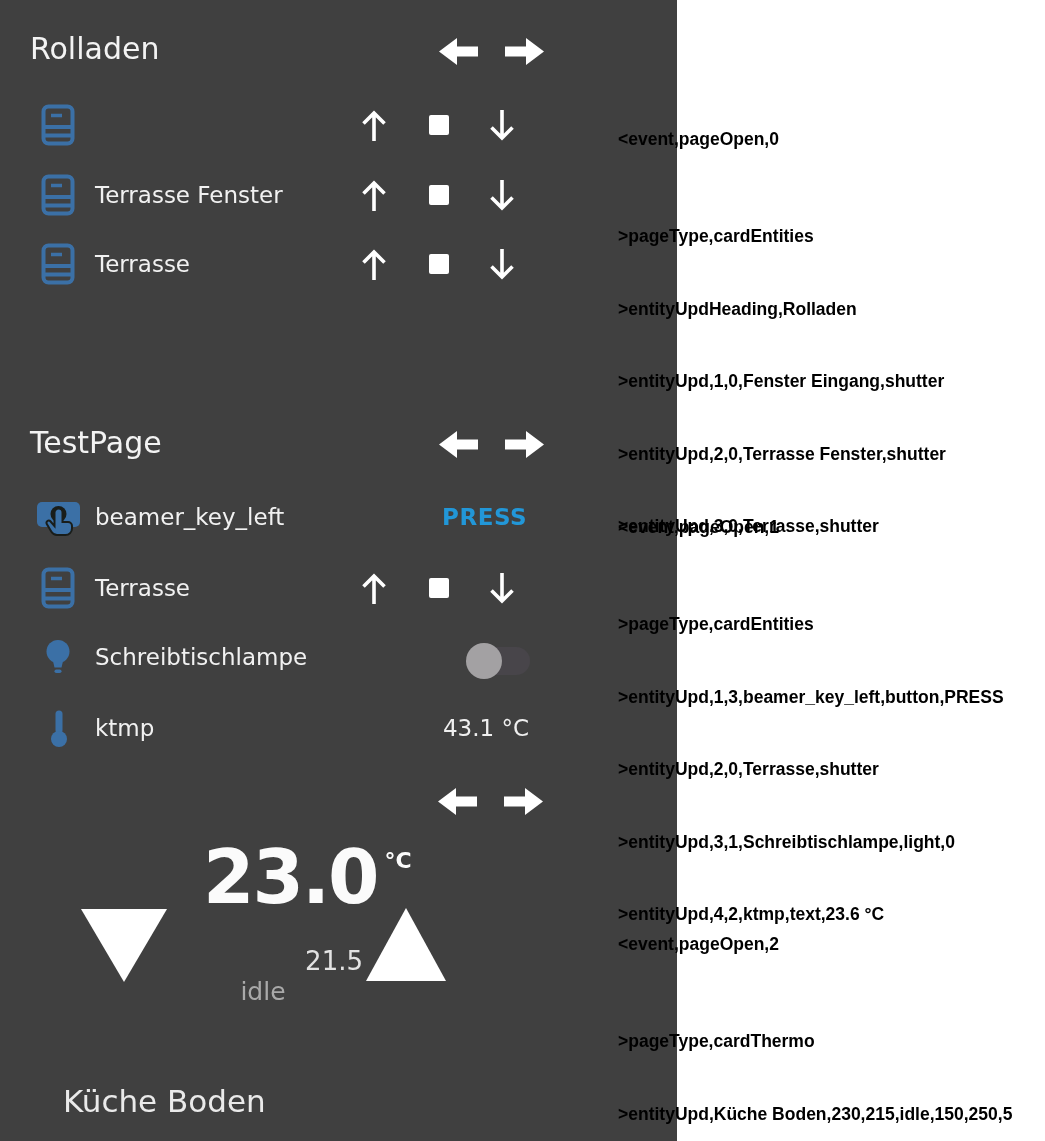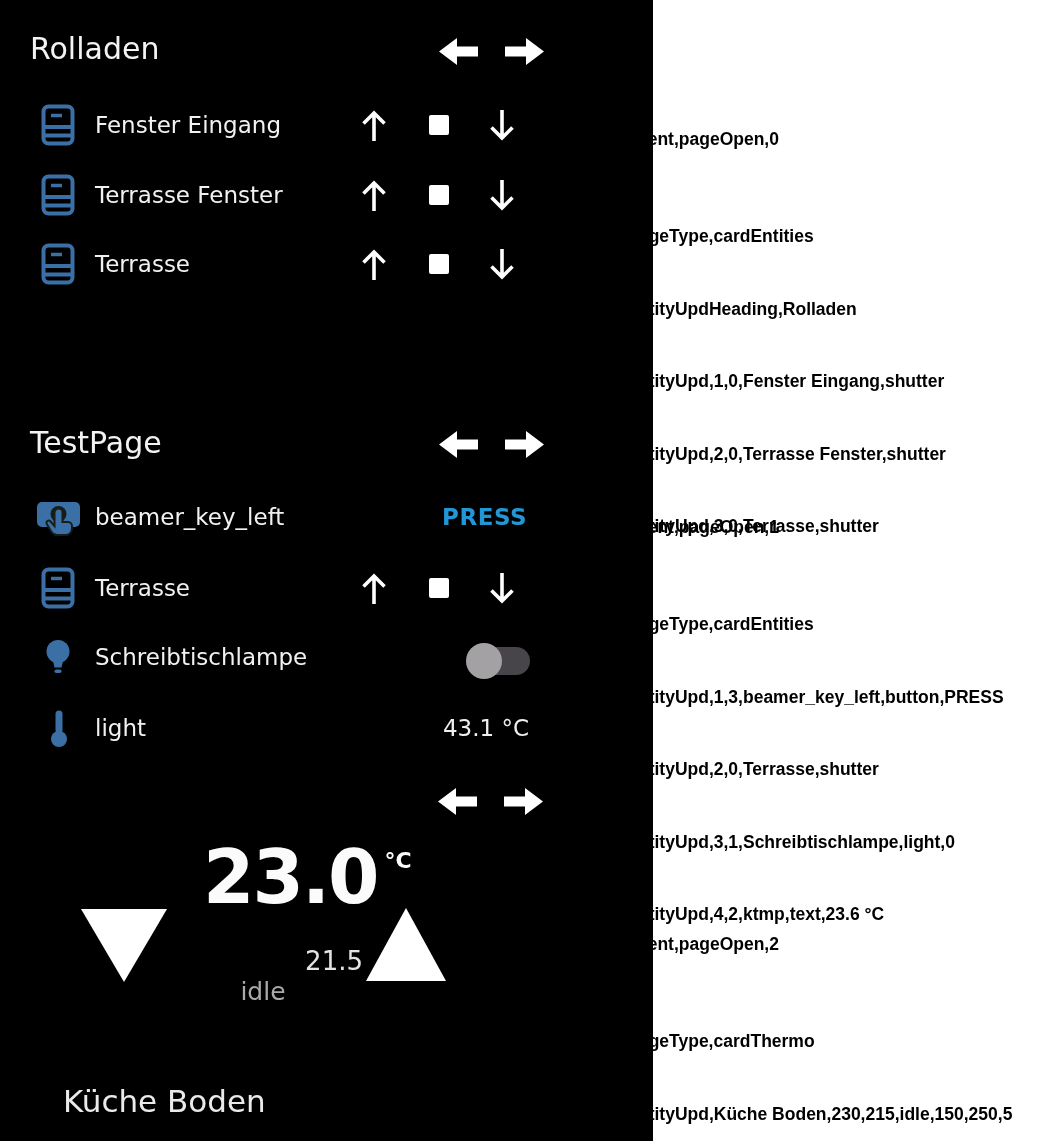--- a/index.html
+++ b/index.html
@@ -2,21 +2,21 @@
 <html><head>
 <meta charset="utf-8">
 <style>
   html,body{margin:0;padding:0;}
   body{
     width:1045px;height:1141px;position:relative;background:#ffffff;
     font-family:"DejaVu Sans", sans-serif;overflow:hidden;
   }
   .abs{position:absolute;}
   
-  .panel{position:absolute;left:0;top:0;width:653px;height:1141px;background:#000000;}
+  .panel{position:absolute;left:0;top:0;width:653px;height:1141px;background:#404040;padding-left:24px;}
   .heading{color:#f3f3f3;font-size:30px;line-height:1;white-space:nowrap;}
   .erow{position:absolute;left:0;width:564px;height:44px;}
   .row-label{position:absolute;left:95px;top:0;line-height:44px;font-size:23px;color:#f1f1f1;white-space:nowrap;}
   .nav-btn{position:absolute;width:39px;height:31px;cursor:pointer;}
   .ctl-up{position:absolute;left:359px;top:5px;width:30px;height:35px;}
   .ctl-stop{position:absolute;left:429px;top:12px;width:20px;height:20px;background:#ffffff;border-radius:2px;}
   .ctl-down{position:absolute;left:487px;top:5px;width:30px;height:35px;}
   .press{position:absolute;right:37px;top:0;line-height:44px;font-size:23px;font-weight:600;letter-spacing:.5px;color:#2297d8;}
   .value{position:absolute;right:35px;top:0;line-height:44px;font-size:23px;color:#efefef;white-space:nowrap;}
   .toggle{position:absolute;left:466px;top:6px;width:66px;height:38px;cursor:pointer;}
@@ -60,21 +60,20 @@
 
     <div class="erow" style="top:103px;">
       <span class="abs" style="left:40px;top:1px;">
         <svg width="36" height="42" viewBox="0 0 36 42">
           <rect x="3.5" y="2.5" width="29" height="37" rx="5" fill="none" stroke="#3b70a6" stroke-width="4"></rect>
           <line x1="11" y1="11.5" x2="22" y2="11.5" stroke="#3b70a6" stroke-width="3.5"></line>
           <line x1="5" y1="23" x2="31" y2="23" stroke="#3b70a6" stroke-width="4"></line>
           <line x1="5" y1="31.5" x2="31" y2="31.5" stroke="#3b70a6" stroke-width="4"></line>
         </svg>
       </span>
-      <span class="row-label">Fenster Eingang</span>
       <span class="ctl-up">
         <svg width="30" height="35" viewBox="0 0 30 35">
           <path d="M15 33 V5 M4.5 15.5 L15 5 L25.5 15.5" fill="none" stroke="#ffffff" stroke-width="3.6"></path>
         </svg>
       </span>
       <span class="ctl-stop"></span>
       <span class="ctl-down">
         <svg width="30" height="35" viewBox="0 0 30 35">
           <path d="M15 2 V30 M4.5 19.5 L15 30 L25.5 19.5" fill="none" stroke="#ffffff" stroke-width="3.6"></path>
         </svg>
@@ -193,21 +192,21 @@
       </span>
     </div>
 
     <div class="erow" style="top:706px;">
       <span class="abs" style="left:49px;top:2px;">
         <svg width="20" height="40" viewBox="0 0 20 40">
           <rect x="6.5" y="2.5" width="7" height="23" rx="3.5" fill="#3b70a6"></rect>
           <circle cx="10" cy="31" r="8" fill="#3b70a6"></circle>
         </svg>
       </span>
-      <span class="row-label">light</span>
+      <span class="row-label">ktmp</span>
       <span class="value">43.1 °C</span>
     </div>
   </div>
 
   <div>
     <div class="nav-btn" style="left:438px;top:786px;">
       <svg width="39" height="31" viewBox="0 0 39 31">
         <polygon points="39,10.5 18,10.5 18,2 0,15.5 18,29 18,20.5 39,20.5" fill="#ffffff"></polygon>
       </svg>
     </div>

